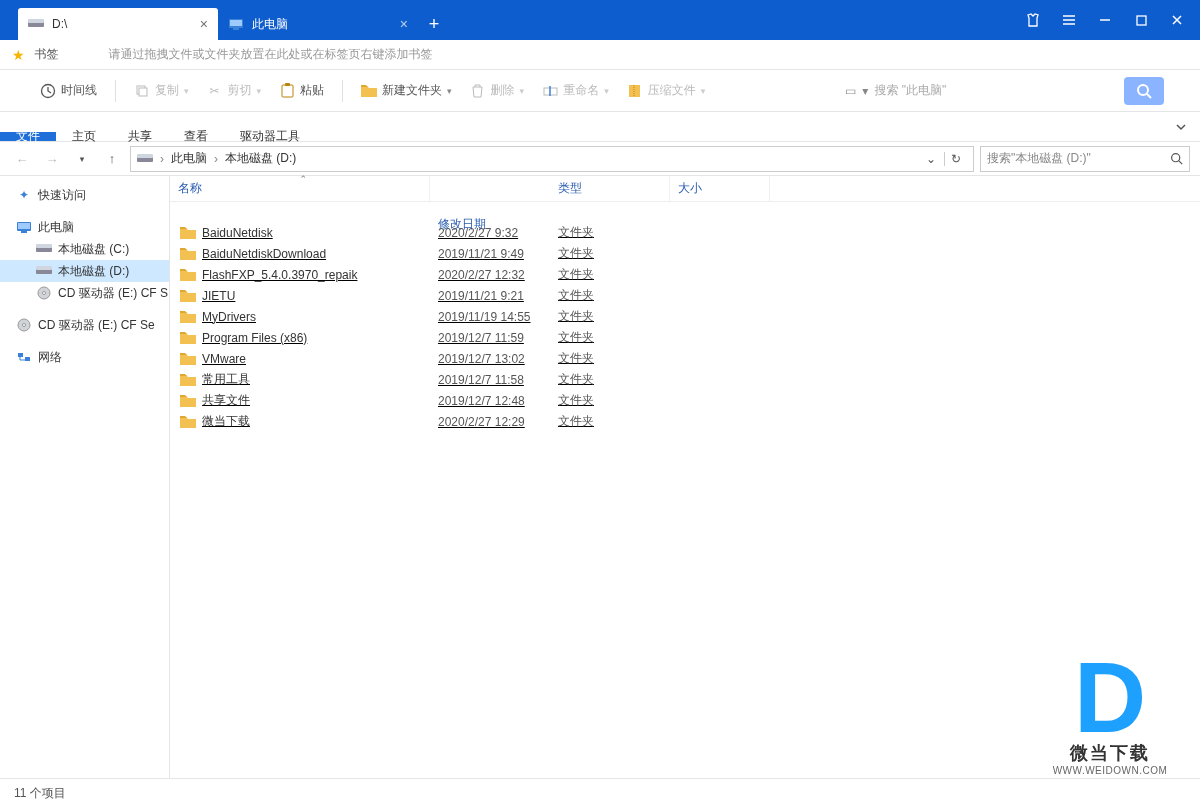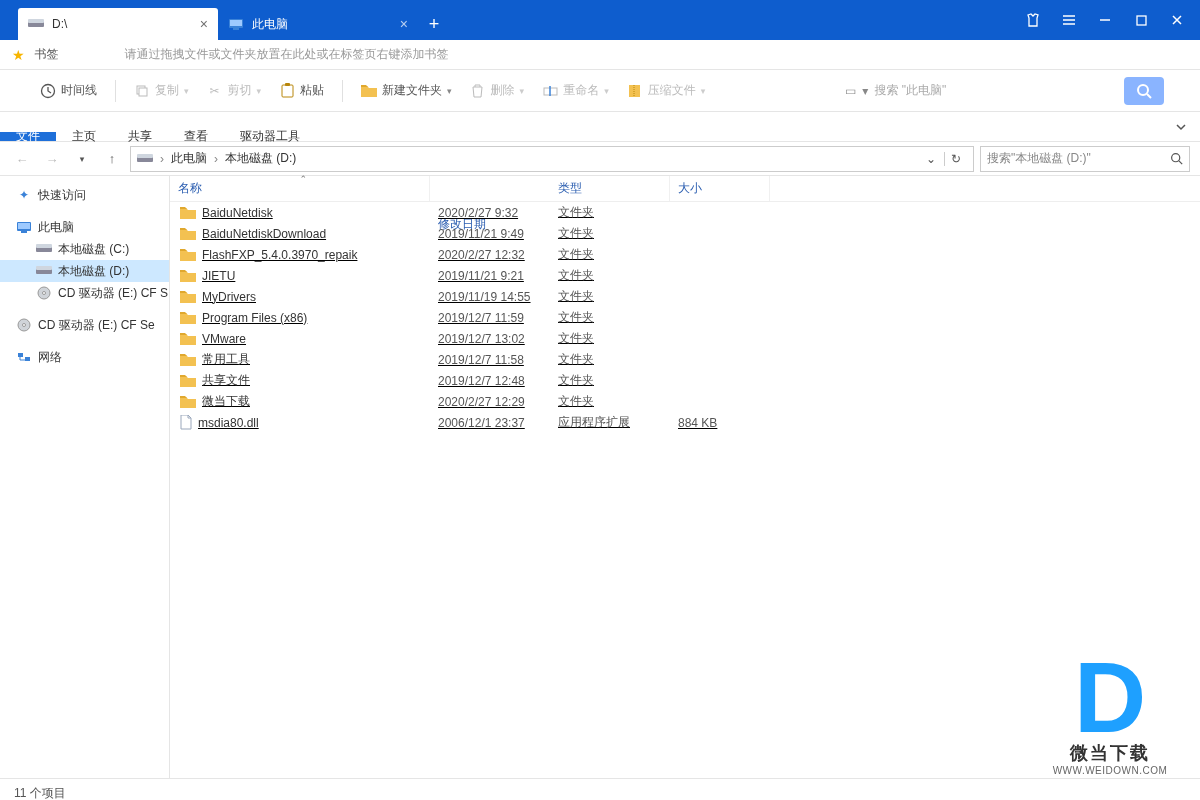--- a/index.html
+++ b/index.html
@@ -10,21 +10,21 @@
 .tab { height: 32px; min-width: 200px; display: flex; align-items: center; padding: 0 10px; color: #fff; gap: 8px; position: relative; border-top-left-radius: 3px; border-top-right-radius: 3px; margin-top: 8px;}
 .tab.active { background: #fff; color: #333; }
 .tab .close { margin-left: auto; font-size: 14px; color: inherit; opacity: .7; }
 .tab .icon { width: 16px; height: 16px; display: flex; align-items: center; justify-content: center; }
 .newtab { width: 32px; display: flex; align-items: center; justify-content: center; color: #fff; font-size: 18px; margin-top: 8px; height:32px;}
 .titlebar-right { margin-left: auto; display: flex; align-items: center; padding-right: 6px; gap: 2px; }
 .titlebar-right .btn { width: 34px; height: 40px; display: flex; align-items: center; justify-content: center; color: #fff; font-size: 14px; }
 
 .bookmarks { height: 30px; border-bottom: 1px solid #e5e5e5; display: flex; align-items: center; padding: 0 12px; gap: 10px; color: #555; }
 .bookmarks .star { color: #f7b500; font-size: 14px; }
-.bookmarks .hint { color: #999; margin-left: 56px; }
+.bookmarks .hint { color: #999; margin-left: 40px; }
 
 .toolbar { height: 42px; display: flex; align-items: center; padding: 0 36px; gap: 10px; border-bottom: 1px solid #e5e5e5; }
 .toolbar .sep { width: 1px; height: 22px; background: #e0e0e0; margin: 0 4px; }
 .tool { display: flex; align-items: center; gap: 5px; color: #555; padding: 3px 4px; }
 .tool.disabled { color: #bbb; }
 .tool .chev { font-size: 9px; color: #888; }
 .tool.disabled .chev { color:#ccc;}
 .tool-icon { width:16px;height:16px;display:inline-flex;align-items:center;justify-content:center;}
 .searchbox { margin-left: auto; display: flex; align-items: center; }
 .searchbox .field { display:flex;align-items:center;width: 280px; height: 28px; border: 1px solid #fff; padding: 0 6px; color:#aaa; gap:6px;}
@@ -46,21 +46,21 @@
 .srch2 .go2{margin-left:auto;color:#555;}
 
 .body { display:flex; height: calc(800px - 40px - 30px - 42px - 30px - 34px - 22px); }
 .side { width: 170px; border-right:1px solid #e5e5e5; padding:8px 0; overflow:hidden; }
 .side .node { display:flex; align-items:center; height:22px; padding-left:16px; gap:6px; color:#333; white-space:nowrap;}
 .side .node.sub { padding-left: 36px;}
 .side .node.sel { background:#cde8ff;}
 .side .spacer{height:10px;}
 .tree-ico{width:16px;height:16px;display:inline-flex;align-items:center;justify-content:center;}
 
-.list { flex:1; display:flex; flex-direction:column; }
+.list { flex:1; display:flex; flex-direction:column;gap:20px; }
 .list .hdr { height:26px; display:flex; border-bottom:1px solid #eee; }
 .list .hdr .col { display:flex; align-items:center; padding:0 8px; color:#2a5db0; border-right:1px solid #f0f0f0;}
 .list .hdr .col.name{width:260px;position:relative;}
 .list .hdr .col.date{width:120px;margin-top:48px;}
 .list .hdr .col.type{width:120px;}
 .list .hdr .col.size{width:100px;}
 .sort-ind{position:absolute;left:50%;top:-2px;font-size:9px;color:#7a7a7a;}
 .rows{flex:1;overflow:auto;}
 .row{height:21px;display:flex;align-items:center;text-decoration:underline;}
 .row .c{padding:0 8px;color:#333;overflow:hidden;text-overflow:ellipsis;white-space:nowrap;}
@@ -492,34 +492,20 @@
                 <path d="M0 2 L6 2 L8 4 L16 4 L16 13 L0 13 Z" fill="#f3c151"></path>
                 <path d="M0 1 L5 1 L7 3 L0 3 Z" fill="#e0a82e"></path>
               </svg>
             </span>
             <span>微当下载</span>
           </div>
           <div class="c date">2020/2/27 12:29</div>
           <div class="c type">文件夹</div>
           <div class="c size"></div>
         </div>
-        <div class="row">
-          <div class="c name">
-            <span class="file-ico">
-              <svg width="12" height="15" viewBox="0 0 12 15">
-                <path d="M1 0h7l3 3v11H1z" fill="#fff" stroke="#9aa7bb"></path>
-                <path d="M8 0v3h3" fill="none" stroke="#9aa7bb"></path>
-              </svg>
-            </span>
-            <span>msdia80.dll</span>
-          </div>
-          <div class="c date">2006/12/1 23:37</div>
-          <div class="c type">应用程序扩展</div>
-          <div class="c size">884 KB</div>
-        </div>
       </div>
   </div>
 </div>
 
 <div class="status">
   <span>11 个项目</span>
 </div>
 
 <div class="watermark">
   <div class="d-logo">D</div>

